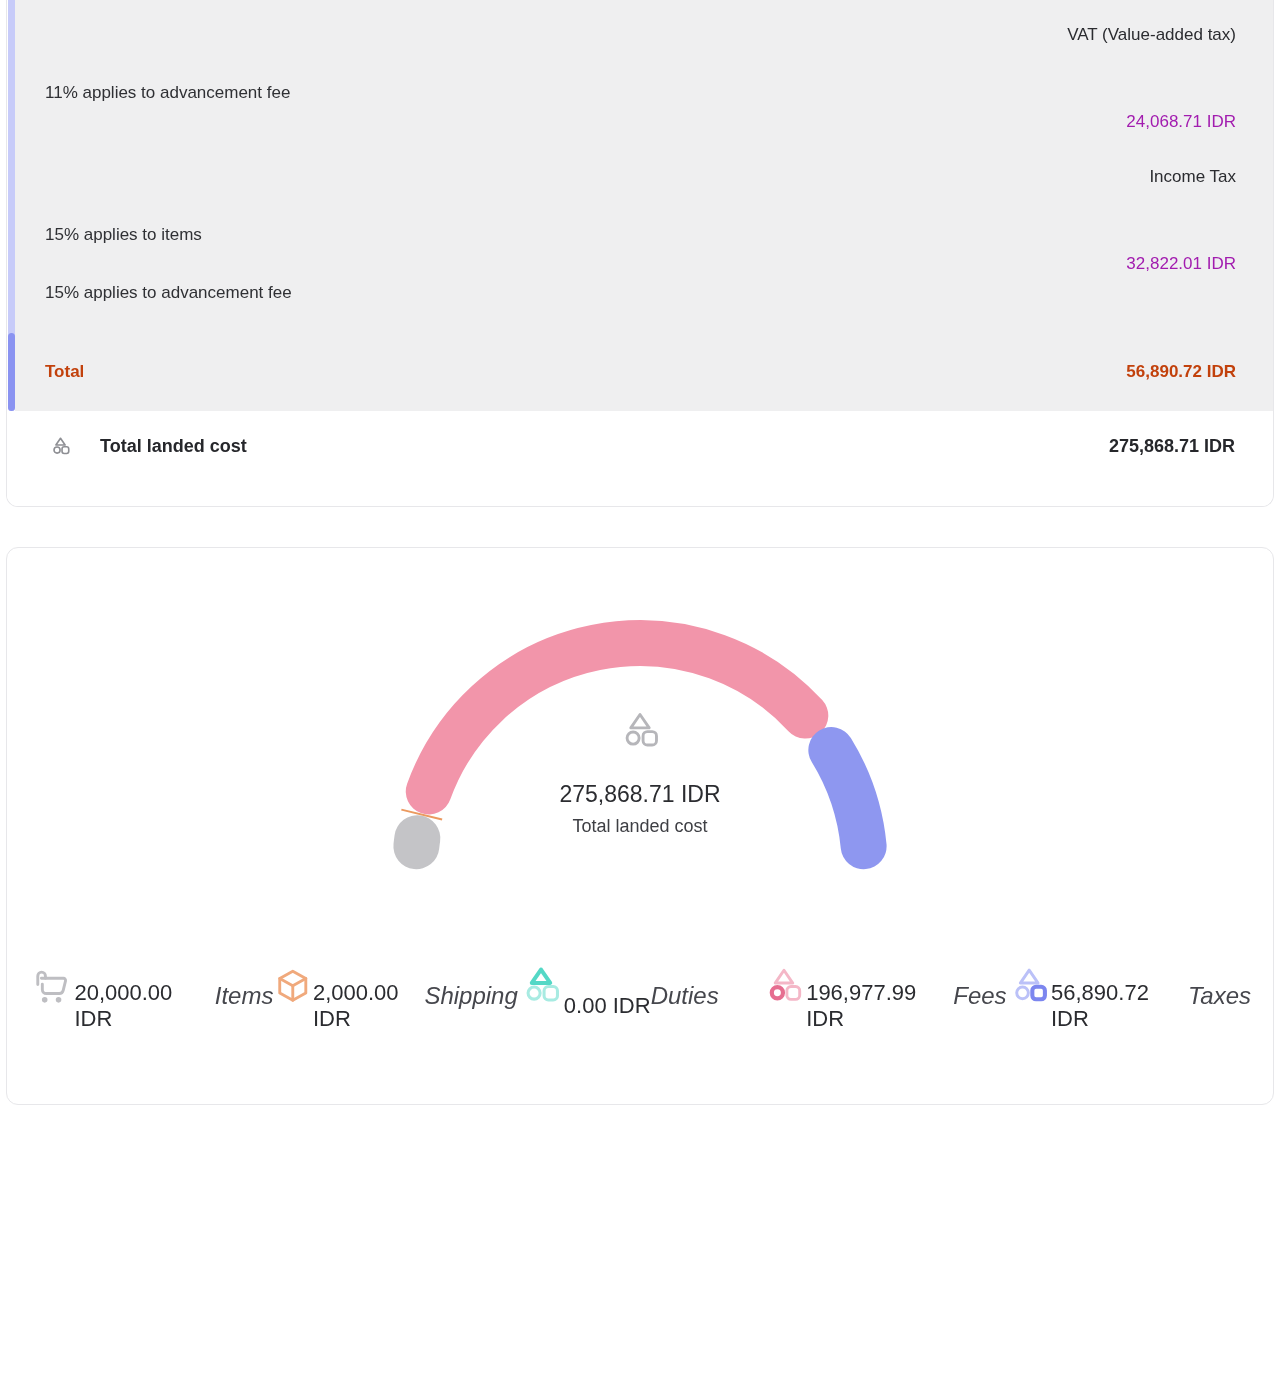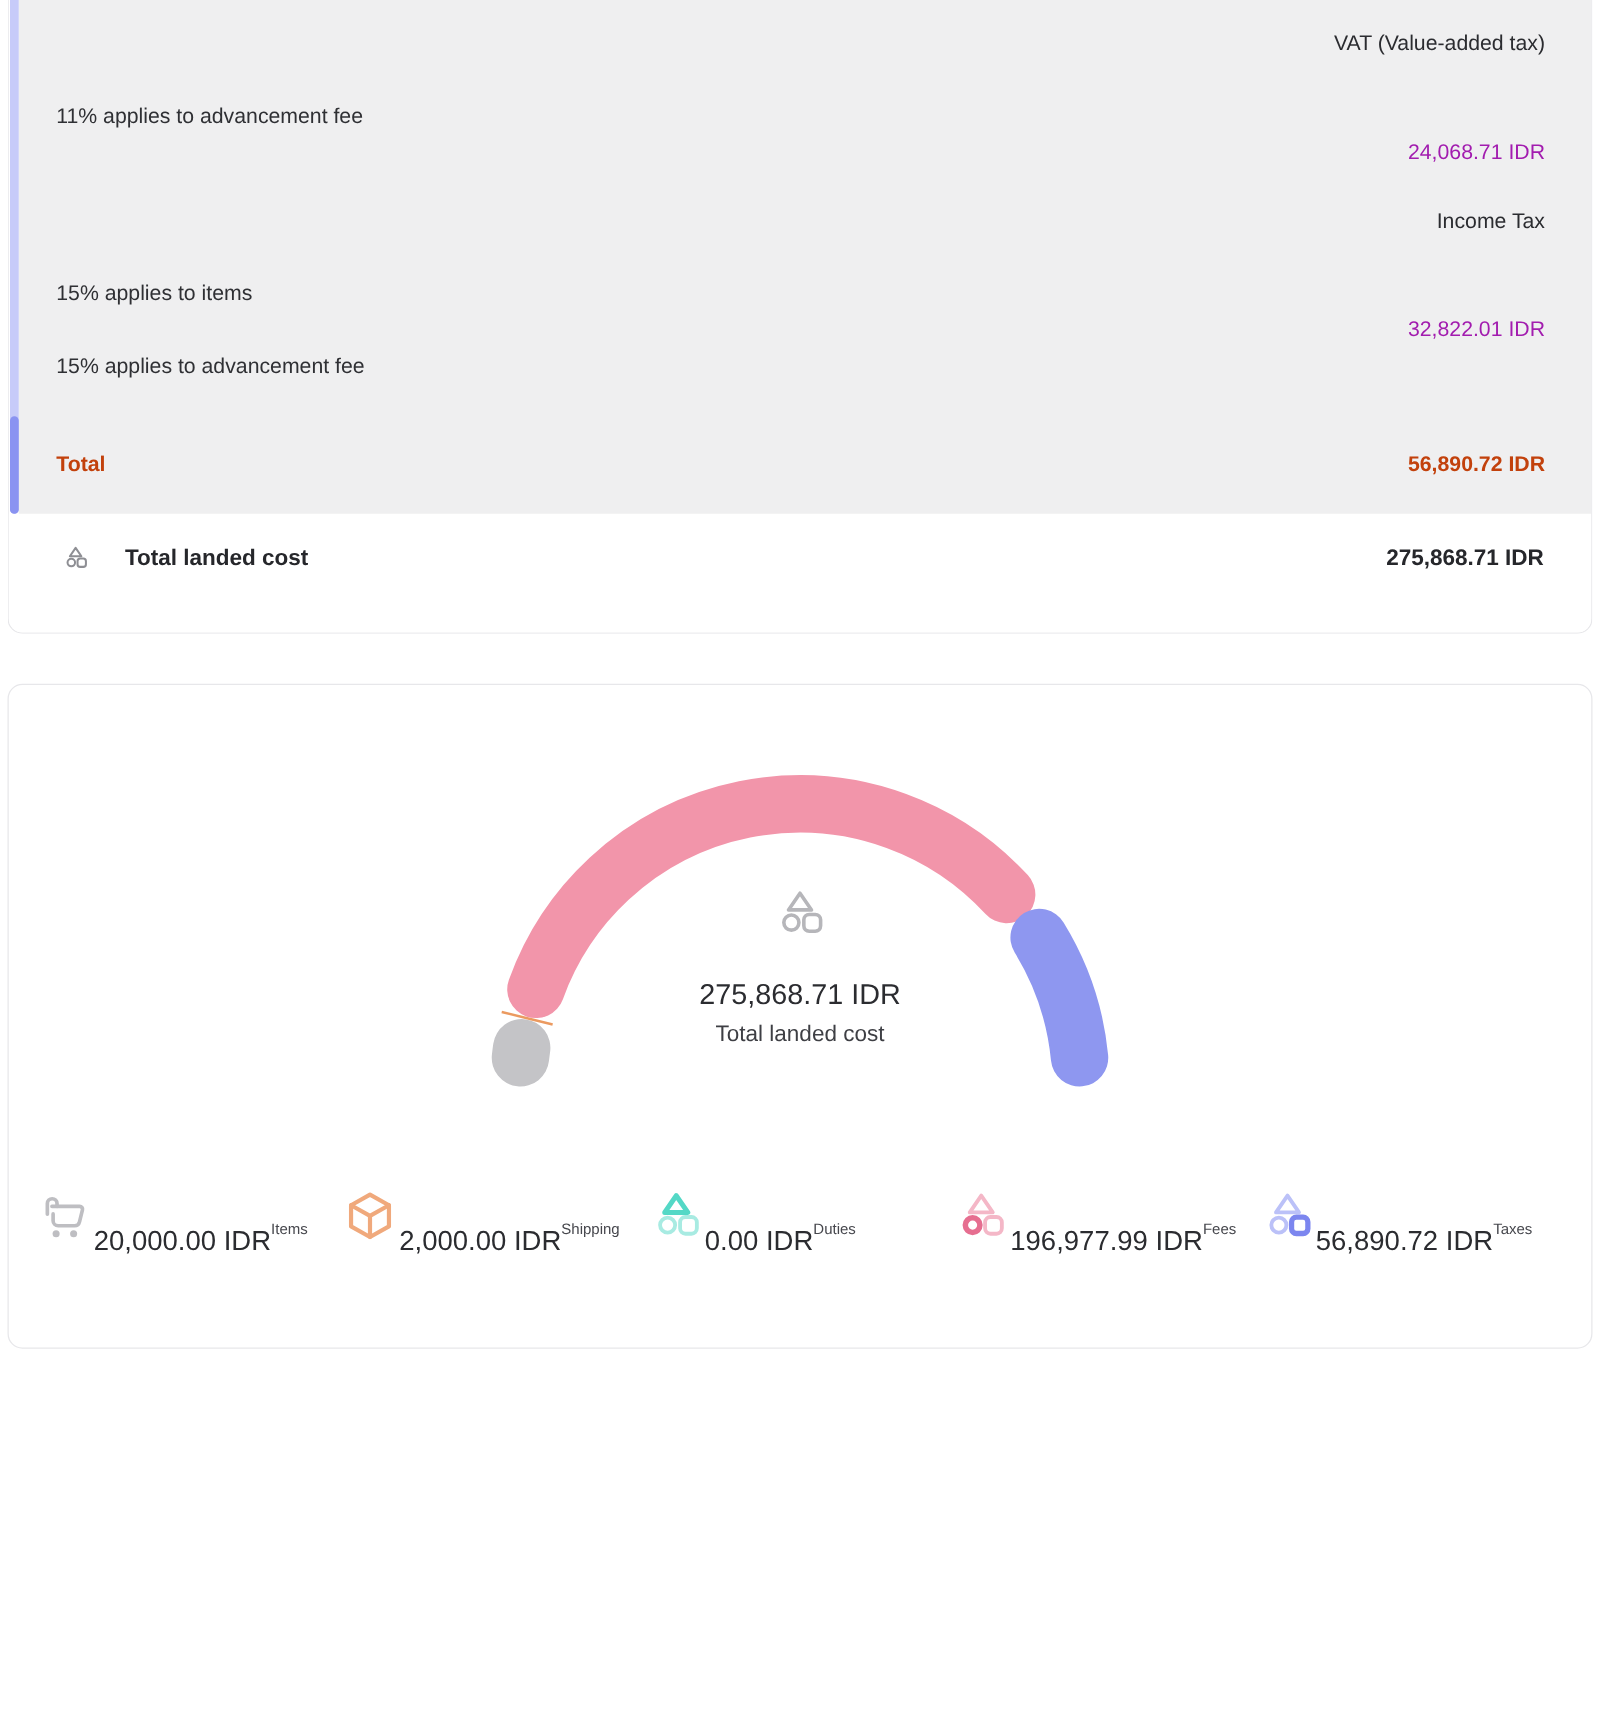--- a/index.html
+++ b/index.html
@@ -73,21 +73,21 @@
     text-align: center; width: 420px;
   }
   .gauge-center .glyph { width: 46px; height: 46px; }
   .gauge-value { margin-top: 22px; font-size: 23px; line-height: 28px; color: #2B2C30; }
   .gauge-label { margin-top: 7px; font-size: 18px; line-height: 22px; color: #3E3F44; }
 
   .stats-row { display: flex; margin-top: 22px; padding: 0 22px; }
   .stat { flex: 1; display: flex; flex-direction: row; align-items: center; }
   .stat-icon { width: 46px; height: 46px; }
   .stat-amount { margin-top: 40px; font-size: 22px; line-height: 26px; color: #2B2C30; }
-  .stat-label { margin-top: 19px; font-size: 12px; line-height: 22px; color: #46474D; }
+  .stat-label { margin-top: 19px; font-size: 24px; line-height: 22px; color: #46474D; font-style: italic; }
 </style>
 </head>
 <body>
 
 <div class="card card1">
   <div class="scroll-wrap">
     <div class="vscrollbar">
       <div class="vthumb"></div>
     </div>
     <div class="gray-panel">

